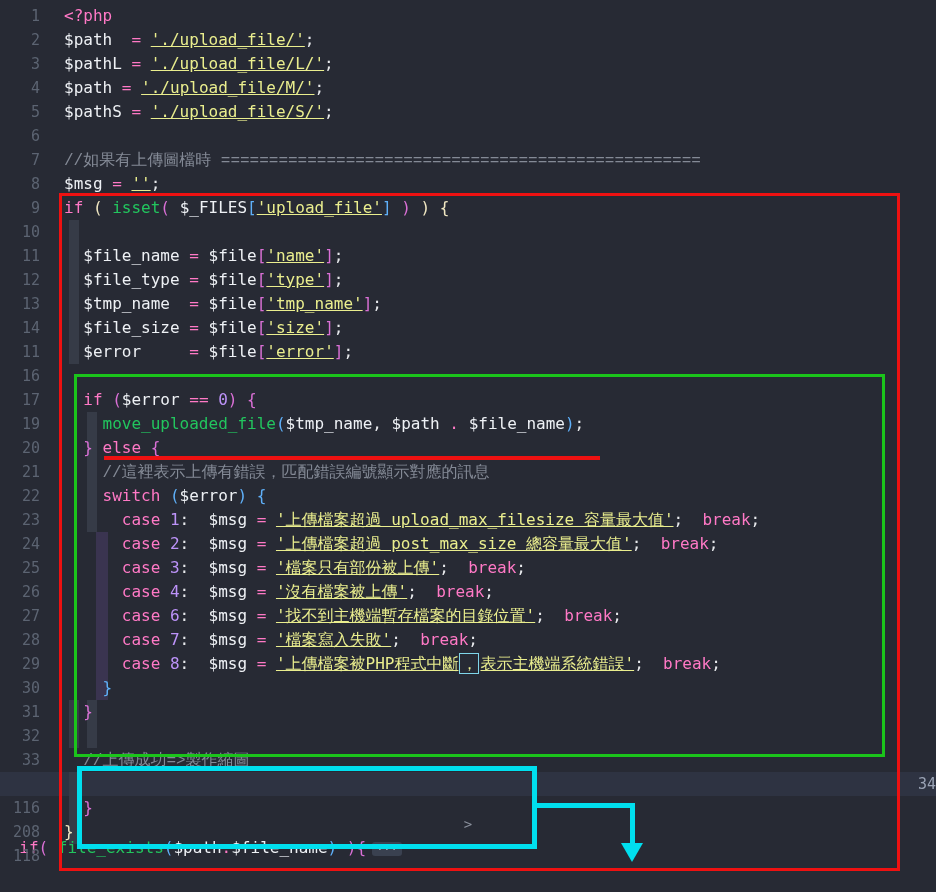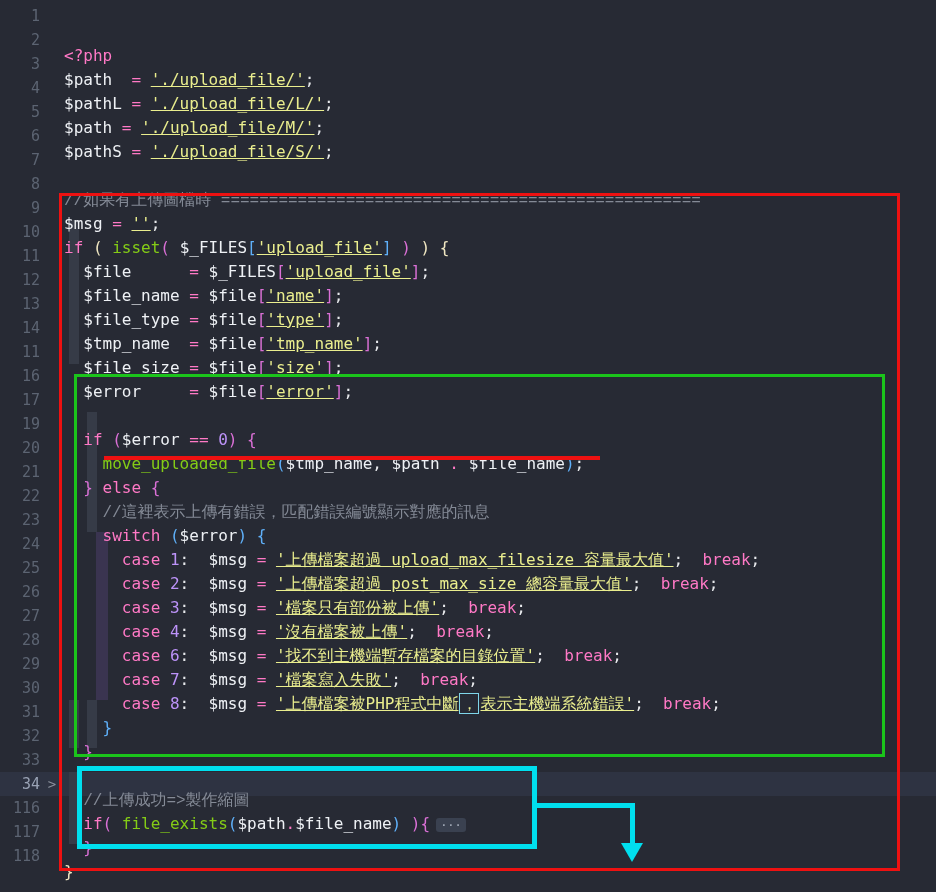--- a/index.html
+++ b/index.html
@@ -4,27 +4,27 @@
 <style>
   html,body{margin:0;padding:0;background:#1e212a;}
   .editor{
     position:relative;width:936px;height:892px;overflow:hidden;
     background:#272a34;
     font-family:"DejaVu Sans Mono","Liberation Mono",monospace;
     font-size:16px;line-height:24px;
   }
   .lines{position:absolute;left:0;top:4px;width:100%;}
   .row{display:flex;height:24px;white-space:pre;}
-  .row.cur{background:#2e3342;}
+  .row.cur{background:#2e3342;flex-direction:column;}
   .num{flex:0 0 40px;text-align:right;color:#5c6472;position:relative;z-index:2;font-size:15px;}
   .cur .num{color:#9aa3b5;}
   .foldc{flex:0 0 24px;text-align:center;color:#8a909c;position:relative;z-index:2;font-size:14px;}
-  .code{position:relative;z-index:2;margin-top:40px;}
+  .code{position:relative;z-index:2;}
   .t-k{color:#ff79c6;}
-  .t-f{color:#84cc16;}
+  .t-f{color:#22c55e;}
   .t-v{color:#eef1f5;}
   .t-s{color:#eaee8e;text-decoration:underline;}
   .t-n{color:#bd93f9;}
   .t-c{color:#848a96;font-family:Liberation Mono, monospace;}
   .t-p{color:#e8eaed;}
   .t-g{color:#f0e7c2;}
   .t-o{color:#da70d6;}
   .t-b{color:#5fb0f9;}
   .t-x{color:#eaee8e;border:1px solid #7fd6ea;padding:0 1px;margin:0 1px;}
   .t-e{color:#a6adbb;background:#3a4150;border-radius:3px;padding:0 4px;margin-left:6px;font-size:12px;}
@@ -47,21 +47,21 @@
   <div class="lines" id="lines">
       <div class="row"><span class="num">1</span><span class="foldc"></span><span class="code"><span class="t-k">&lt;?php</span></span></div>
       <div class="row"><span class="num">2</span><span class="foldc"></span><span class="code"><span class="t-v">$path</span><span class="t-p">  </span><span class="t-k">=</span><span class="t-p"> </span><span class="t-s">'./upload_file/'</span><span class="t-p">;</span></span></div>
       <div class="row"><span class="num">3</span><span class="foldc"></span><span class="code"><span class="t-v">$pathL</span><span class="t-p"> </span><span class="t-k">=</span><span class="t-p"> </span><span class="t-s">'./upload_file/L/'</span><span class="t-p">;</span></span></div>
       <div class="row"><span class="num">4</span><span class="foldc"></span><span class="code"><span class="t-v">$path</span><span class="t-p"> </span><span class="t-k">=</span><span class="t-p"> </span><span class="t-s">'./upload_file/M/'</span><span class="t-p">;</span></span></div>
       <div class="row"><span class="num">5</span><span class="foldc"></span><span class="code"><span class="t-v">$pathS</span><span class="t-p"> </span><span class="t-k">=</span><span class="t-p"> </span><span class="t-s">'./upload_file/S/'</span><span class="t-p">;</span></span></div>
       <div class="row"><span class="num">6</span><span class="foldc"></span><span class="code"></span></div>
       <div class="row"><span class="num">7</span><span class="foldc"></span><span class="code"><span class="t-c">//如果有上傳圖檔時 ==================================================</span></span></div>
       <div class="row"><span class="num">8</span><span class="foldc"></span><span class="code"><span class="t-v">$msg</span><span class="t-p"> </span><span class="t-k">=</span><span class="t-p"> </span><span class="t-s">''</span><span class="t-p">;</span></span></div>
       <div class="row"><span class="num">9</span><span class="foldc"></span><span class="code"><span class="t-k">if</span><span class="t-p"> </span><span class="t-g">(</span><span class="t-p"> </span><span class="t-f">isset</span><span class="t-o">(</span><span class="t-p"> </span><span class="t-v">$_FILES</span><span class="t-b">[</span><span class="t-s">'upload_file'</span><span class="t-b">]</span><span class="t-p"> </span><span class="t-o">)</span><span class="t-p"> </span><span class="t-g">)</span><span class="t-p"> </span><span class="t-g">{</span></span></div>
-      <div class="row"><span class="num">10</span><span class="foldc"></span><span class="code"><span class="t-v">  $file</span><span class="t-p">      </span><span class="t-k">=</span><span class="t-p"> </span><span class="t-v">$_FILES</span><span class="t-o">[</span><span class="t-s">'upload_file'</span><span class="t-o">]</span><span class="t-p">;</span></span></div>
+      <div class="row"><span class="num">10</span><span class="foldc"></span></div>
       <div class="row"><span class="num">11</span><span class="foldc"></span><span class="code"><span class="t-v">  $file_name</span><span class="t-p"> </span><span class="t-k">=</span><span class="t-p"> </span><span class="t-v">$file</span><span class="t-o">[</span><span class="t-s">'name'</span><span class="t-o">]</span><span class="t-p">;</span></span></div>
       <div class="row"><span class="num">12</span><span class="foldc"></span><span class="code"><span class="t-v">  $file_type</span><span class="t-p"> </span><span class="t-k">=</span><span class="t-p"> </span><span class="t-v">$file</span><span class="t-o">[</span><span class="t-s">'type'</span><span class="t-o">]</span><span class="t-p">;</span></span></div>
       <div class="row"><span class="num">13</span><span class="foldc"></span><span class="code"><span class="t-v">  $tmp_name</span><span class="t-p">  </span><span class="t-k">=</span><span class="t-p"> </span><span class="t-v">$file</span><span class="t-o">[</span><span class="t-s">'tmp_name'</span><span class="t-o">]</span><span class="t-p">;</span></span></div>
       <div class="row"><span class="num">14</span><span class="foldc"></span><span class="code"><span class="t-v">  $file_size</span><span class="t-p"> </span><span class="t-k">=</span><span class="t-p"> </span><span class="t-v">$file</span><span class="t-o">[</span><span class="t-s">'size'</span><span class="t-o">]</span><span class="t-p">;</span></span></div>
       <div class="row"><span class="num">11</span><span class="foldc"></span><span class="code"><span class="t-v">  $error</span><span class="t-p">     </span><span class="t-k">=</span><span class="t-p"> </span><span class="t-v">$file</span><span class="t-o">[</span><span class="t-s">'error'</span><span class="t-o">]</span><span class="t-p">;</span></span></div>
       <div class="row"><span class="num">16</span><span class="foldc"></span><span class="code"></span></div>
       <div class="row"><span class="num">17</span><span class="foldc"></span><span class="code"><span class="t-k">  if</span><span class="t-p"> </span><span class="t-o">(</span><span class="t-v">$error</span><span class="t-p"> </span><span class="t-k">==</span><span class="t-n"> 0</span><span class="t-o">)</span><span class="t-p"> </span><span class="t-o">{</span></span></div>
       <div class="row"><span class="num">19</span><span class="foldc"></span><span class="code"><span class="t-f">    move_uploaded_file</span><span class="t-b">(</span><span class="t-v">$tmp_name</span><span class="t-p">, </span><span class="t-v">$path</span><span class="t-p"> </span><span class="t-k">.</span><span class="t-p"> </span><span class="t-v">$file_name</span><span class="t-b">)</span><span class="t-p">;</span></span></div>
       <div class="row"><span class="num">20</span><span class="foldc"></span><span class="code"><span class="t-o">  }</span><span class="t-k"> else </span><span class="t-o">{</span></span></div>
       <div class="row"><span class="num">21</span><span class="foldc"></span><span class="code"><span class="t-c">    //這裡表示上傳有錯誤，匹配錯誤編號顯示對應的訊息</span></span></div>
@@ -72,21 +72,21 @@
       <div class="row"><span class="num">26</span><span class="foldc"></span><span class="code"><span class="t-k">      case</span><span class="t-n"> 4</span><span class="t-p">:  </span><span class="t-v">$msg</span><span class="t-p"> </span><span class="t-k">=</span><span class="t-p"> </span><span class="t-s">'沒有檔案被上傳'</span><span class="t-p">;  </span><span class="t-k">break</span><span class="t-p">;</span></span></div>
       <div class="row"><span class="num">27</span><span class="foldc"></span><span class="code"><span class="t-k">      case</span><span class="t-n"> 6</span><span class="t-p">:  </span><span class="t-v">$msg</span><span class="t-p"> </span><span class="t-k">=</span><span class="t-p"> </span><span class="t-s">'找不到主機端暫存檔案的目錄位置'</span><span class="t-p">;  </span><span class="t-k">break</span><span class="t-p">;</span></span></div>
       <div class="row"><span class="num">28</span><span class="foldc"></span><span class="code"><span class="t-k">      case</span><span class="t-n"> 7</span><span class="t-p">:  </span><span class="t-v">$msg</span><span class="t-p"> </span><span class="t-k">=</span><span class="t-p"> </span><span class="t-s">'檔案寫入失敗'</span><span class="t-p">;  </span><span class="t-k">break</span><span class="t-p">;</span></span></div>
       <div class="row"><span class="num">29</span><span class="foldc"></span><span class="code"><span class="t-k">      case</span><span class="t-n"> 8</span><span class="t-p">:  </span><span class="t-v">$msg</span><span class="t-p"> </span><span class="t-k">=</span><span class="t-p"> </span><span class="t-s">'上傳檔案被PHP程式中斷</span><span class="t-x">，</span><span class="t-s">表示主機端系統錯誤'</span><span class="t-p">;  </span><span class="t-k">break</span><span class="t-p">;</span></span></div>
       <div class="row"><span class="num">30</span><span class="foldc"></span><span class="code"><span class="t-b">    }</span></span></div>
       <div class="row"><span class="num">31</span><span class="foldc"></span><span class="code"><span class="t-o">  }</span></span></div>
       <div class="row"><span class="num">32</span><span class="foldc"></span><span class="code"></span></div>
       <div class="row"><span class="num">33</span><span class="foldc"></span><span class="code"><span class="t-c">  //上傳成功=&gt;製作縮圖</span></span></div>
       <div class="row cur"><span class="num">34</span><span class="foldc">&gt;</span><span class="code"><span class="t-k">  if</span><span class="t-o">(</span><span class="t-p"> </span><span class="t-f">file_exists</span><span class="t-b">(</span><span class="t-v">$path</span><span class="t-k">.</span><span class="t-v">$file_name</span><span class="t-b">)</span><span class="t-p"> </span><span class="t-o">)</span><span class="t-o">{</span><span class="t-e">···</span></span></div>
       <div class="row"><span class="num">116</span><span class="foldc"></span><span class="code"><span class="t-o">  }</span></span></div>
-      <div class="row"><span class="num">117</span><span class="foldc"></span><span class="code"><span class="t-g">}</span></span></div>
+      <div class="row"><span class="num">208</span><span class="foldc"></span><span class="code"><span class="t-g">}</span></span></div>
       <div class="row"><span class="num">118</span><span class="foldc"></span><span class="code"></span></div>
     </div>
 
   <div class="anno" style="left: 59px; top: 193px; width: 841px; height: 678px; border: 3px solid rgb(238, 17, 17);"></div>
   <div class="anno" style="left: 74px; top: 374px; width: 811px; height: 383px; border: 3px solid rgb(27, 196, 27);"></div>
   <div class="anno" style="left: 77px; top: 766px; width: 460px; height: 83px; border: 5px solid rgb(0, 223, 238);"></div>
   <div class="anno" style="left: 104px; top: 456px; width: 496px; height: 4px; background: rgb(238, 17, 17);"></div>
   <div class="anno" style="left: 537px; top: 803px; width: 98px; height: 5px; background: rgb(0, 223, 238);"></div>
   <div class="anno" style="left: 630px; top: 803px; width: 5px; height: 40px; background: rgb(0, 223, 238);"></div>
   <div class="anno" style="left: 621px; top: 843px; width: 0px; height: 0px; border-left: 11px solid transparent; border-right: 11px solid transparent; border-top: 19px solid rgb(0, 223, 238);"></div>

